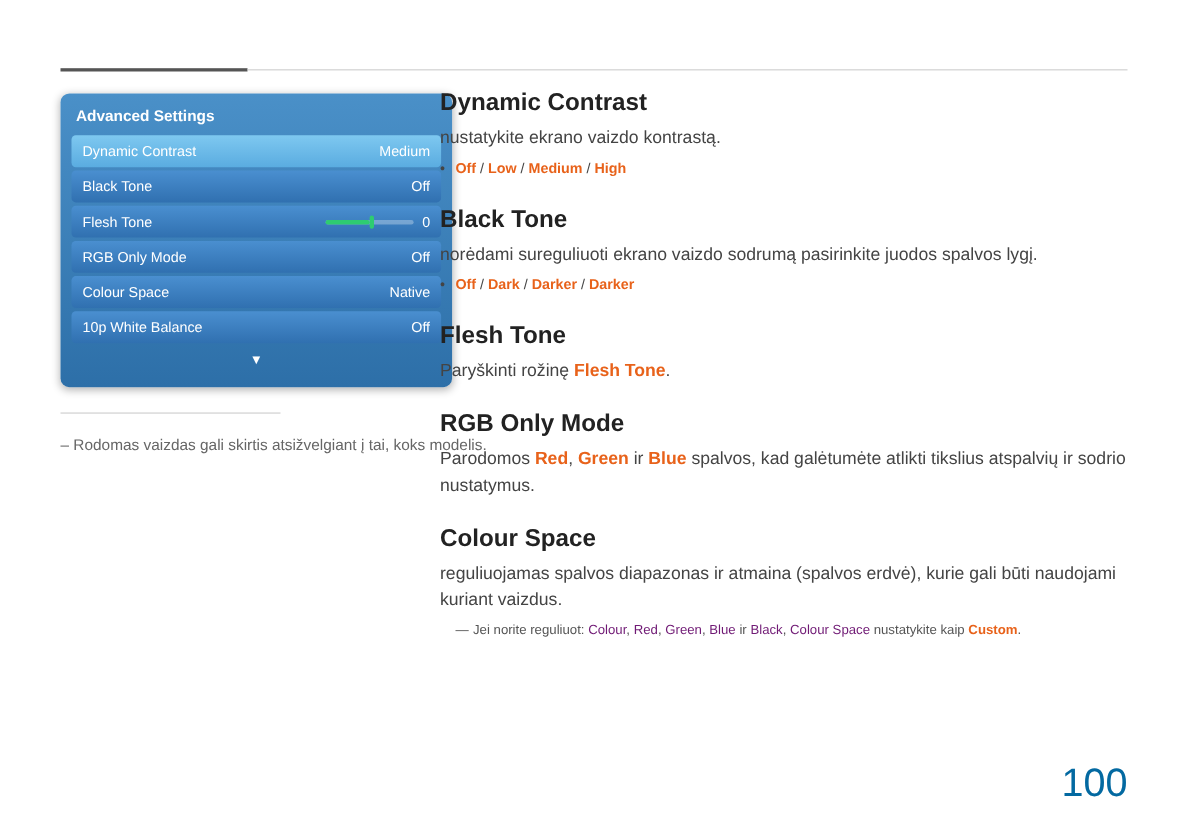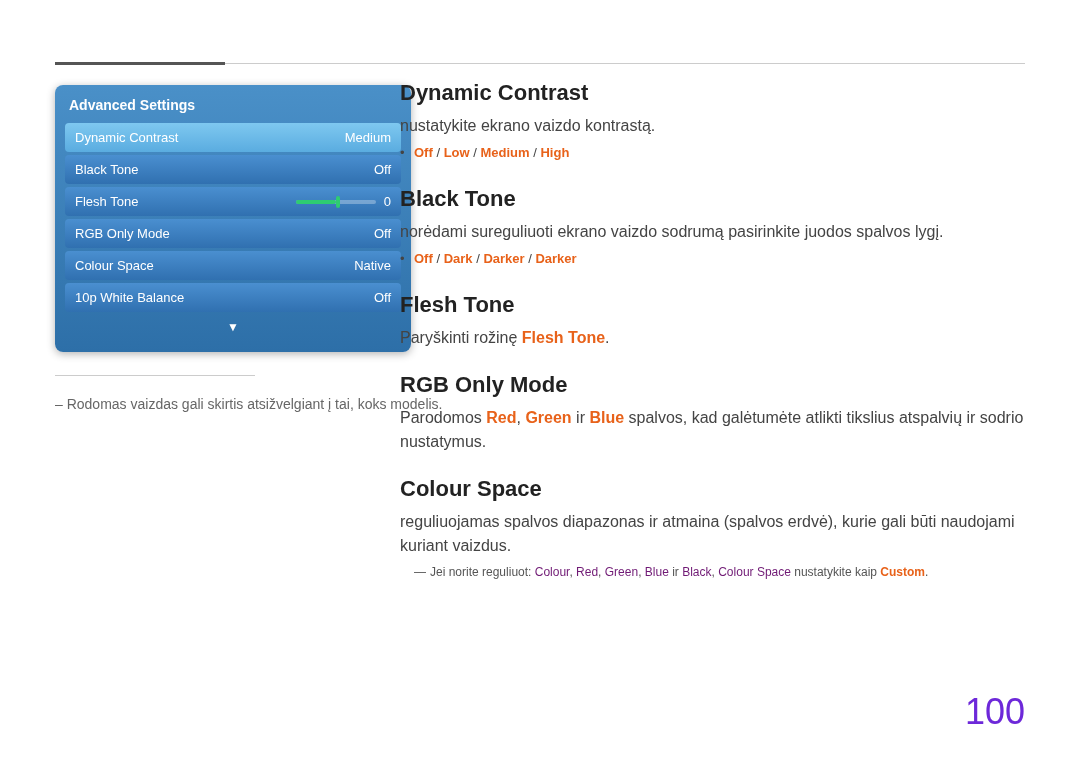--- a/index.html
+++ b/index.html
@@ -186,21 +186,21 @@
       left: 14px;
       color: #555;
     }
 
     
     .page-number {
       position: absolute;
       bottom: 30px;
       right: 55px;
       font-size: 36px;
-      color: #6d28d9;
+      color: #0369a1;
       font-weight: 300;
     }
 
     
     .left-separator {
       position: absolute;
       top: 375px;
       left: 55px;
       width: 200px;
       height: 1px;

